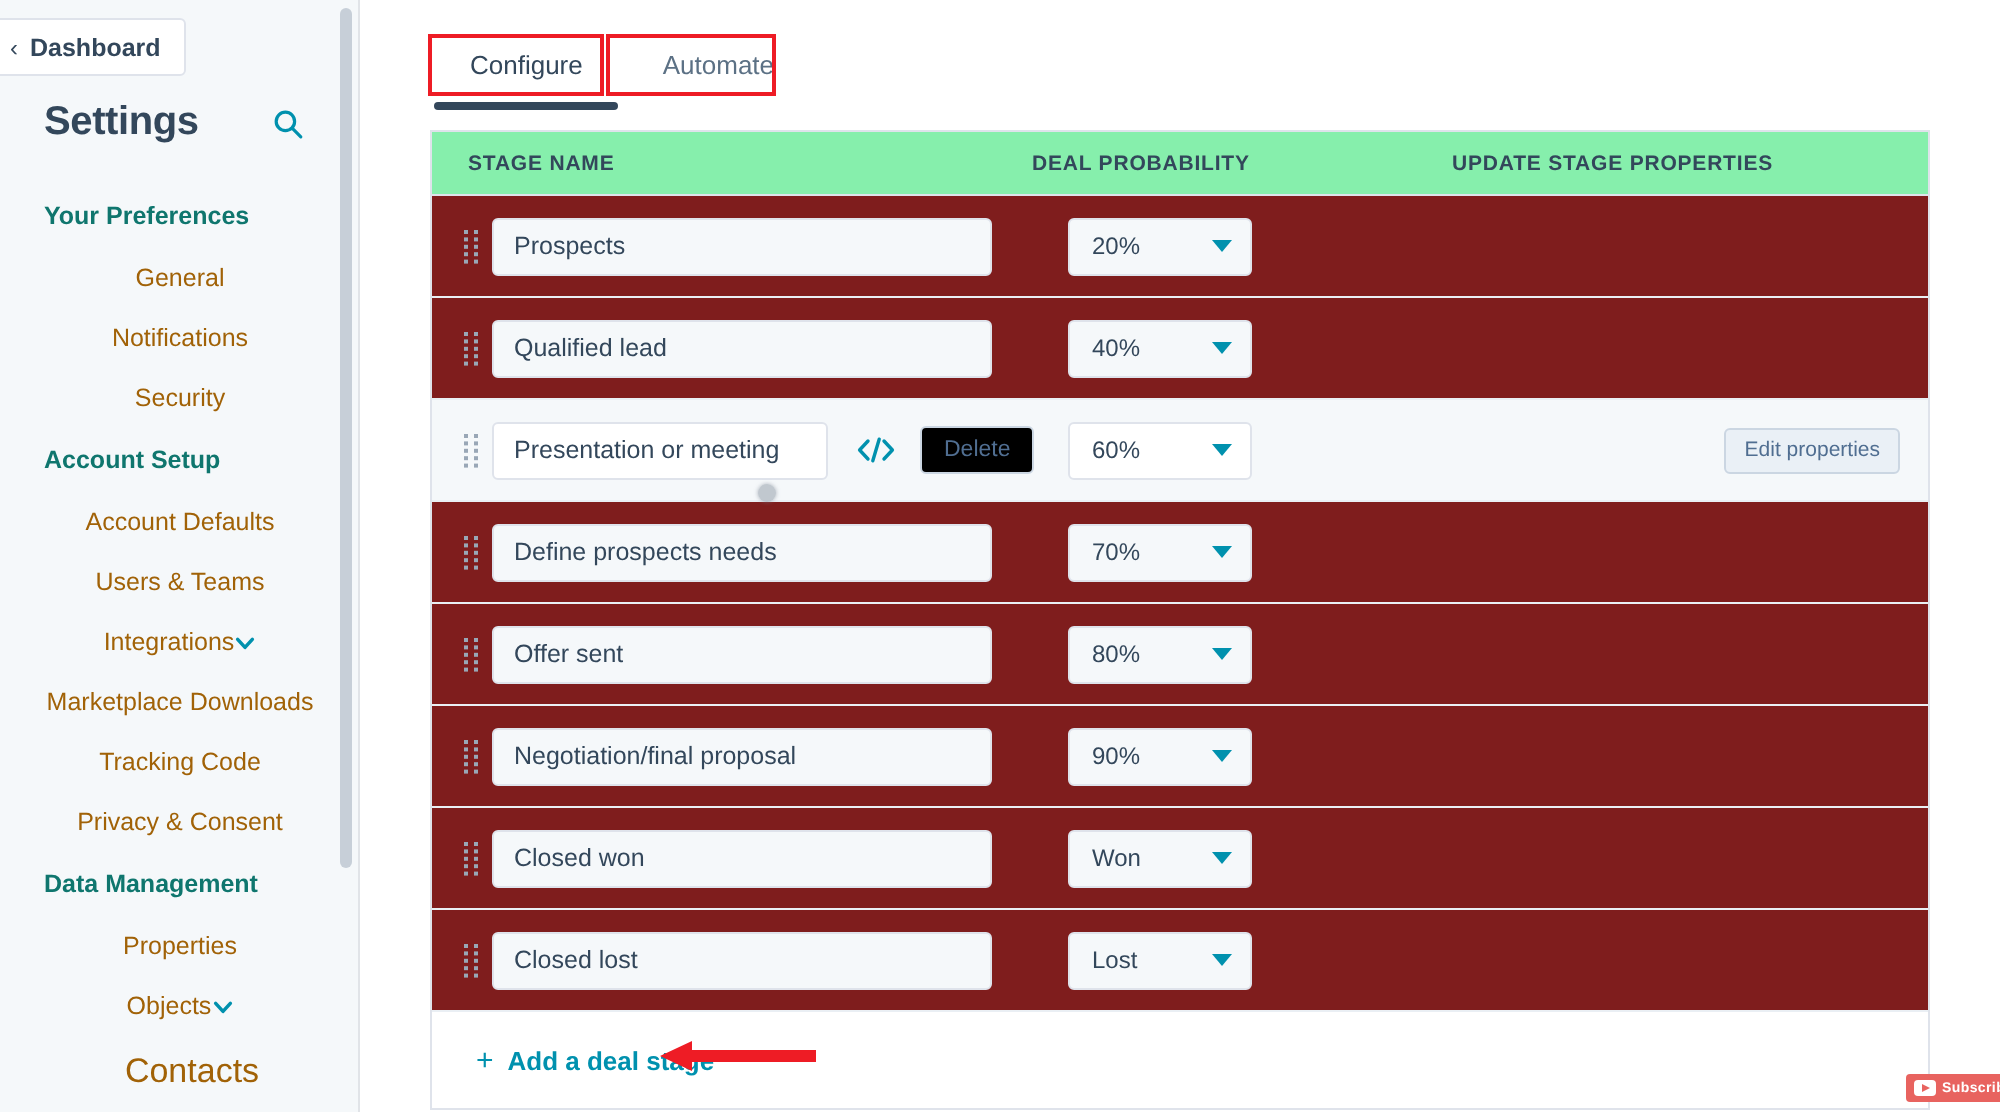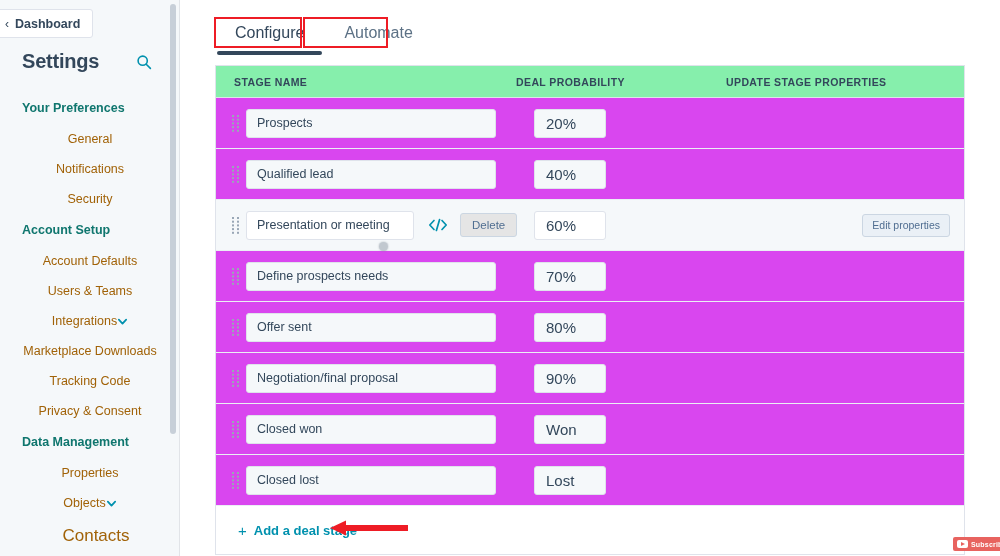--- a/index.html
+++ b/index.html
@@ -59,21 +59,21 @@
     background: #c7cfd8; border-radius: 3px;
   }
 
   
   #main { position: absolute; left: 180px; top: 0; width: 820px; height: 556px; background: #ffffff; }
 
   #tabs { position: absolute; left: 35px; top: 17px; display: flex; }
   .tab {
     height: 31px; padding: 4px 20px;
     display: flex; align-items: center; justify-content: center;
-    font-size: 16px; color: #33475b; cursor: pointer;
+    font-size: 13px; color: #33475b; cursor: pointer;
     background: transparent; position: relative;
   }
   .tab.active { font-weight: 400; color: #33475b; }
   .tab.active::after {
     content: ""; position: absolute; left: 2px; right: 2px; bottom: -7px;
     height: 4px; background: #33475b; border-radius: 2px;
   }
   .tab.inactive { color: #5c7185; }
 
   
@@ -95,21 +95,21 @@
     border-bottom: 1px solid #dfe3eb;
     font-size: 10.5px; font-weight: 600; color: #33475b; letter-spacing: 0.4px;
   }
   .th-stage { width: 300px; padding-left: 18px; }
   .th-prob  { width: 210px; }
   .th-props { flex: 1; }
 
   .row {
     height: 51px; display: flex; align-items: center;
     border-bottom: 1px solid #eaeff4;
-    position: relative; background: #d946ef;
+    position: relative; background: #7f1d1d;
   }
   .row.hovered { background: #f5f8fa; }
 
   .grip {
     width: 22px; margin-left: 8px;
     display: flex; align-items: center; justify-content: center;
     cursor: grab;
   }
   .grip svg { display: block; }
 
@@ -121,34 +121,34 @@
     font-size: 12.5px; color: #33475b;
     padding: 0 10px; outline: none;
   }
   .row.hovered .stage-input { width: 168px; background: #ffffff; }
 
   .code-ic { margin-left: 14px; width: 20px; height: 16px; display: block; cursor: pointer; }
 
   .delete-btn {
     margin-left: 12px; height: 24px; padding: 0 11px;
     border: 1px solid #cbd6e2; border-radius: 3px;
-    background: #e5e5e5; color: #506e91;
+    background: #000000; color: #506e91;
     font-family: "Liberation Sans", sans-serif; font-size: 11.5px;
     cursor: pointer;
     text-align: right;
   }
 
   .prob-cell { position: absolute; left: 318px; }
   .prob-select {
-    width: 72px; height: 29px;
+    width: 92px; height: 29px;
     border: 1px solid #dfe3eb; border-radius: 3px;
     background: #f5f8fa;
     display: flex; align-items: center; justify-content: space-between;
     padding: 0 9px 0 11px;
-    font-size: 15px; color: #33475b; cursor: pointer; gap: 24px;
+    font-size: 12px; color: #33475b; cursor: pointer; gap: 24px;
   }
   .row.hovered .prob-select { background: #ffffff; }
   .caret { width: 10px; height: 8px; display: block; }
 
   .edit-props-btn {
     position: absolute; right: 14px;
     height: 23px; padding: 0 9px;
     border: 1px solid #cbd6e2; border-radius: 3px;
     background: #eaf0f6; color: #506e91;
     font-family: "Liberation Sans", sans-serif; font-size: 10.5px;

